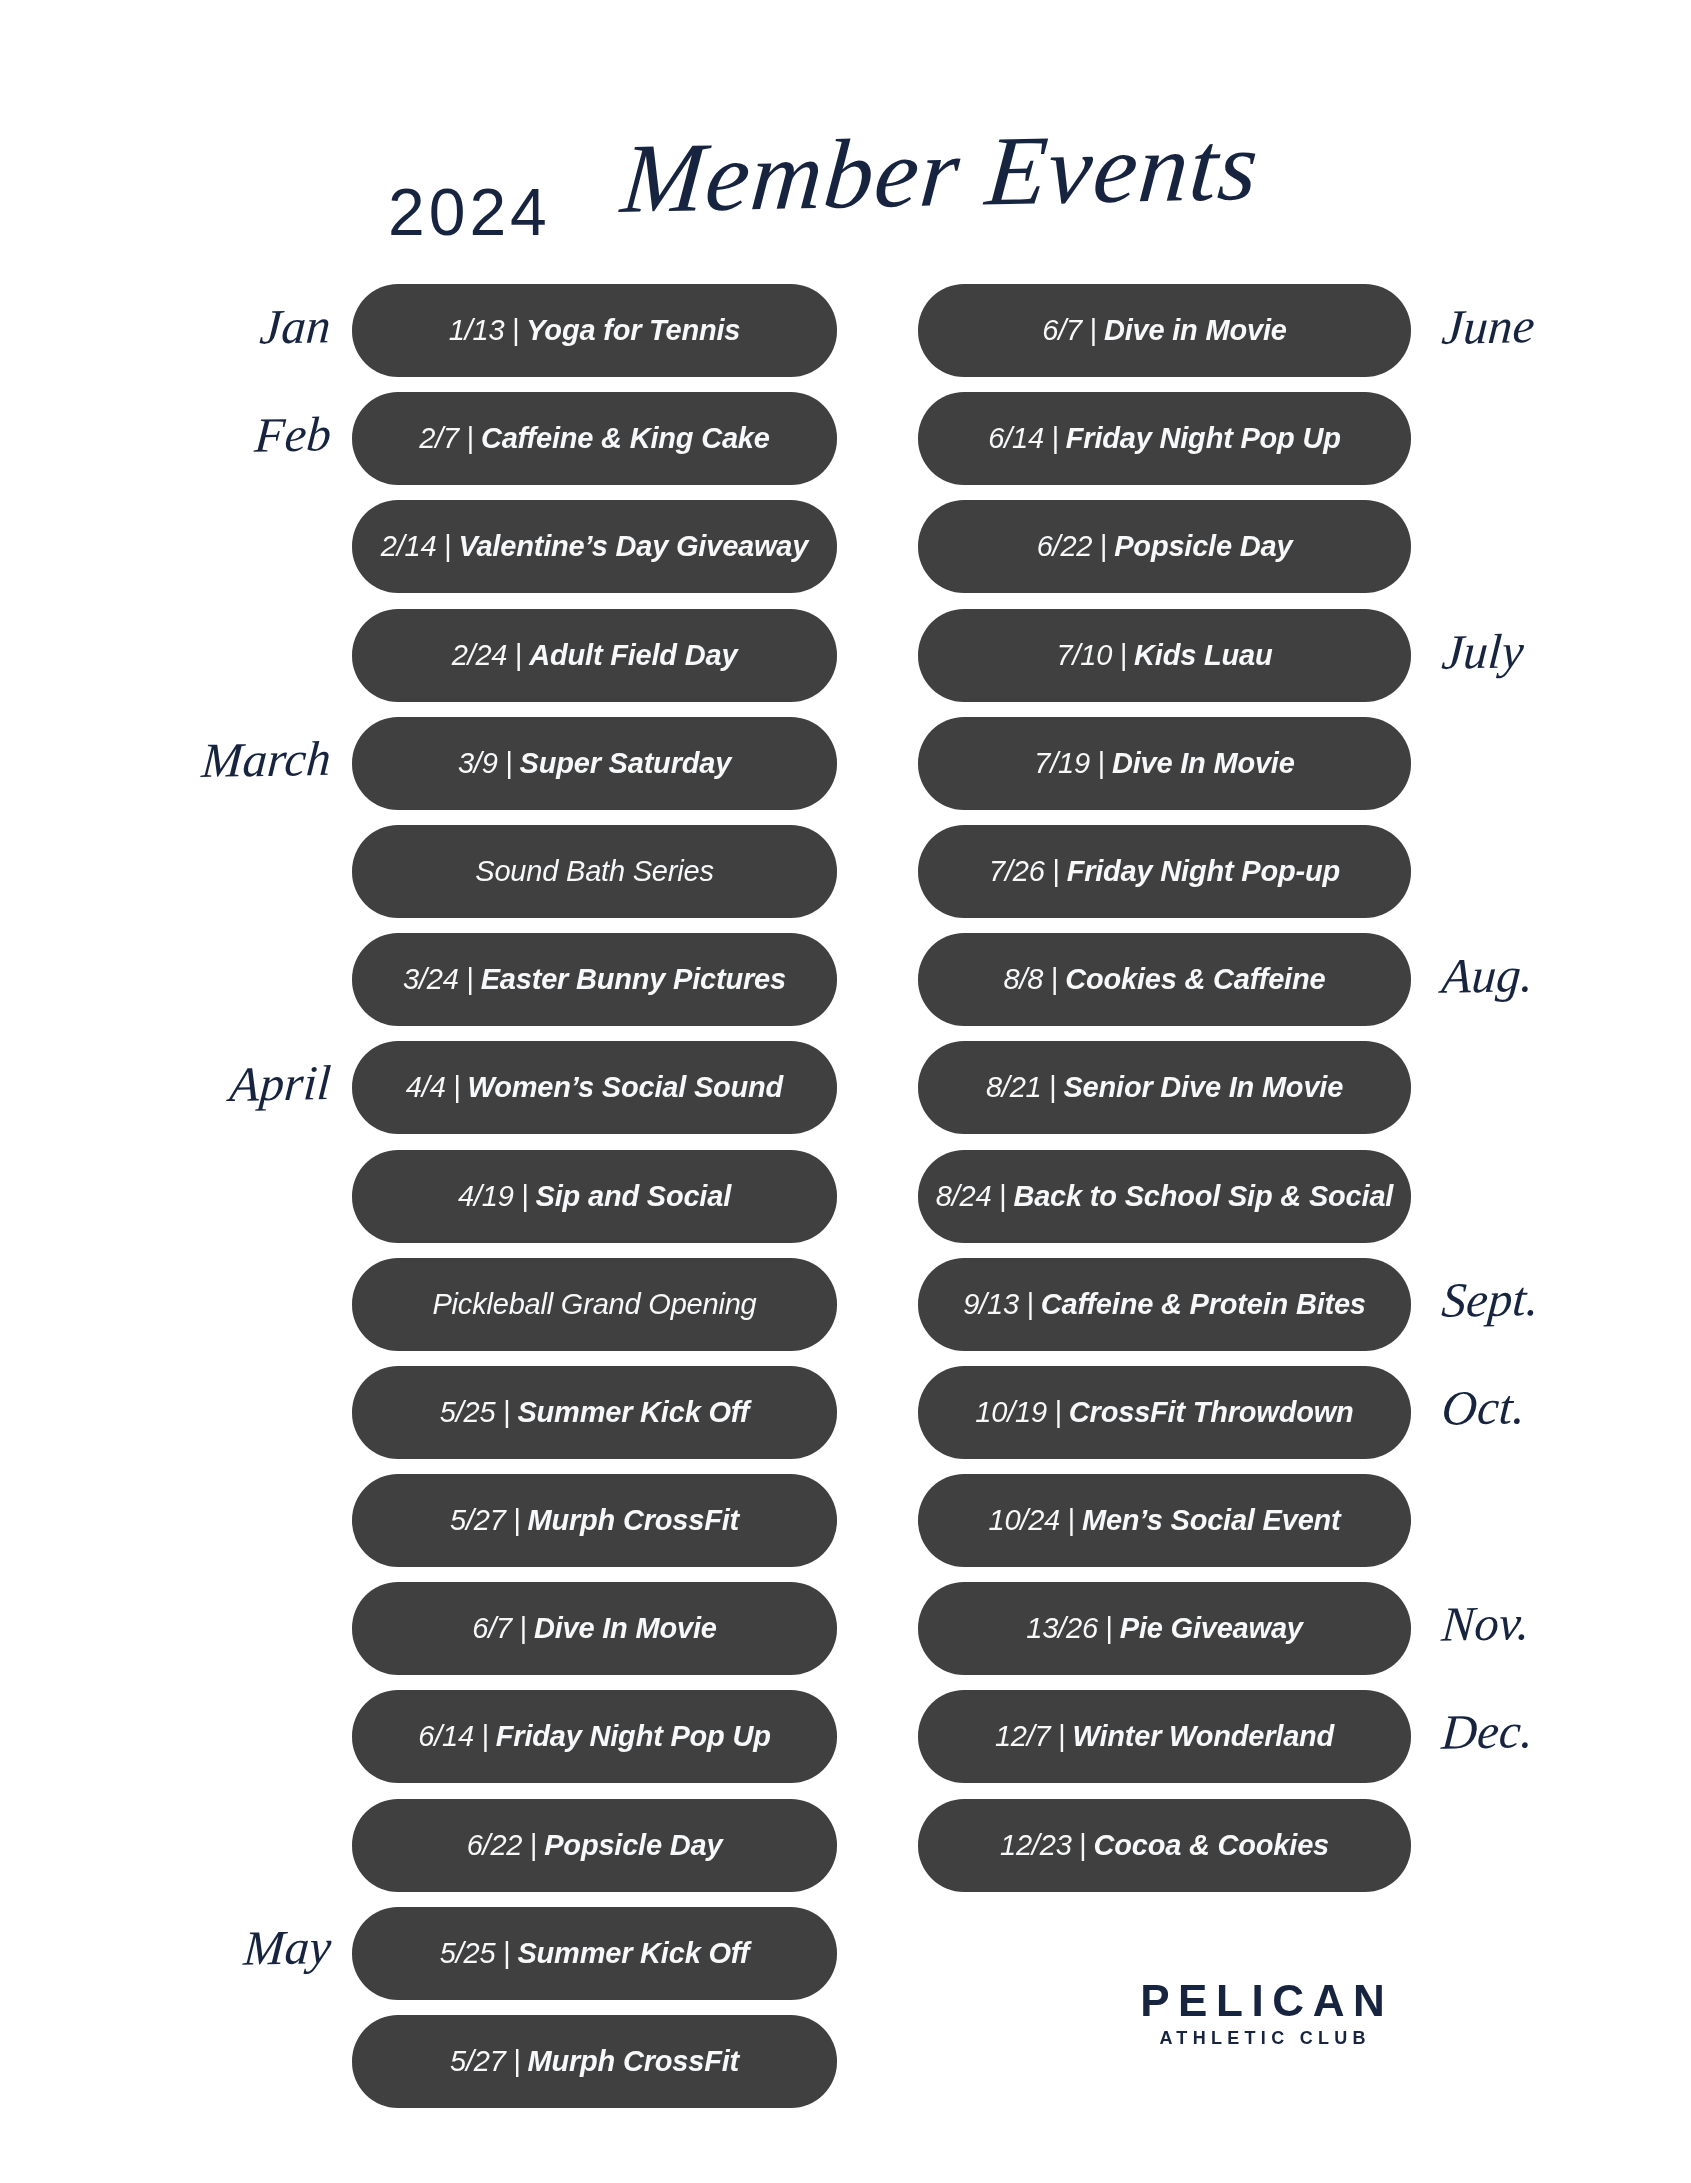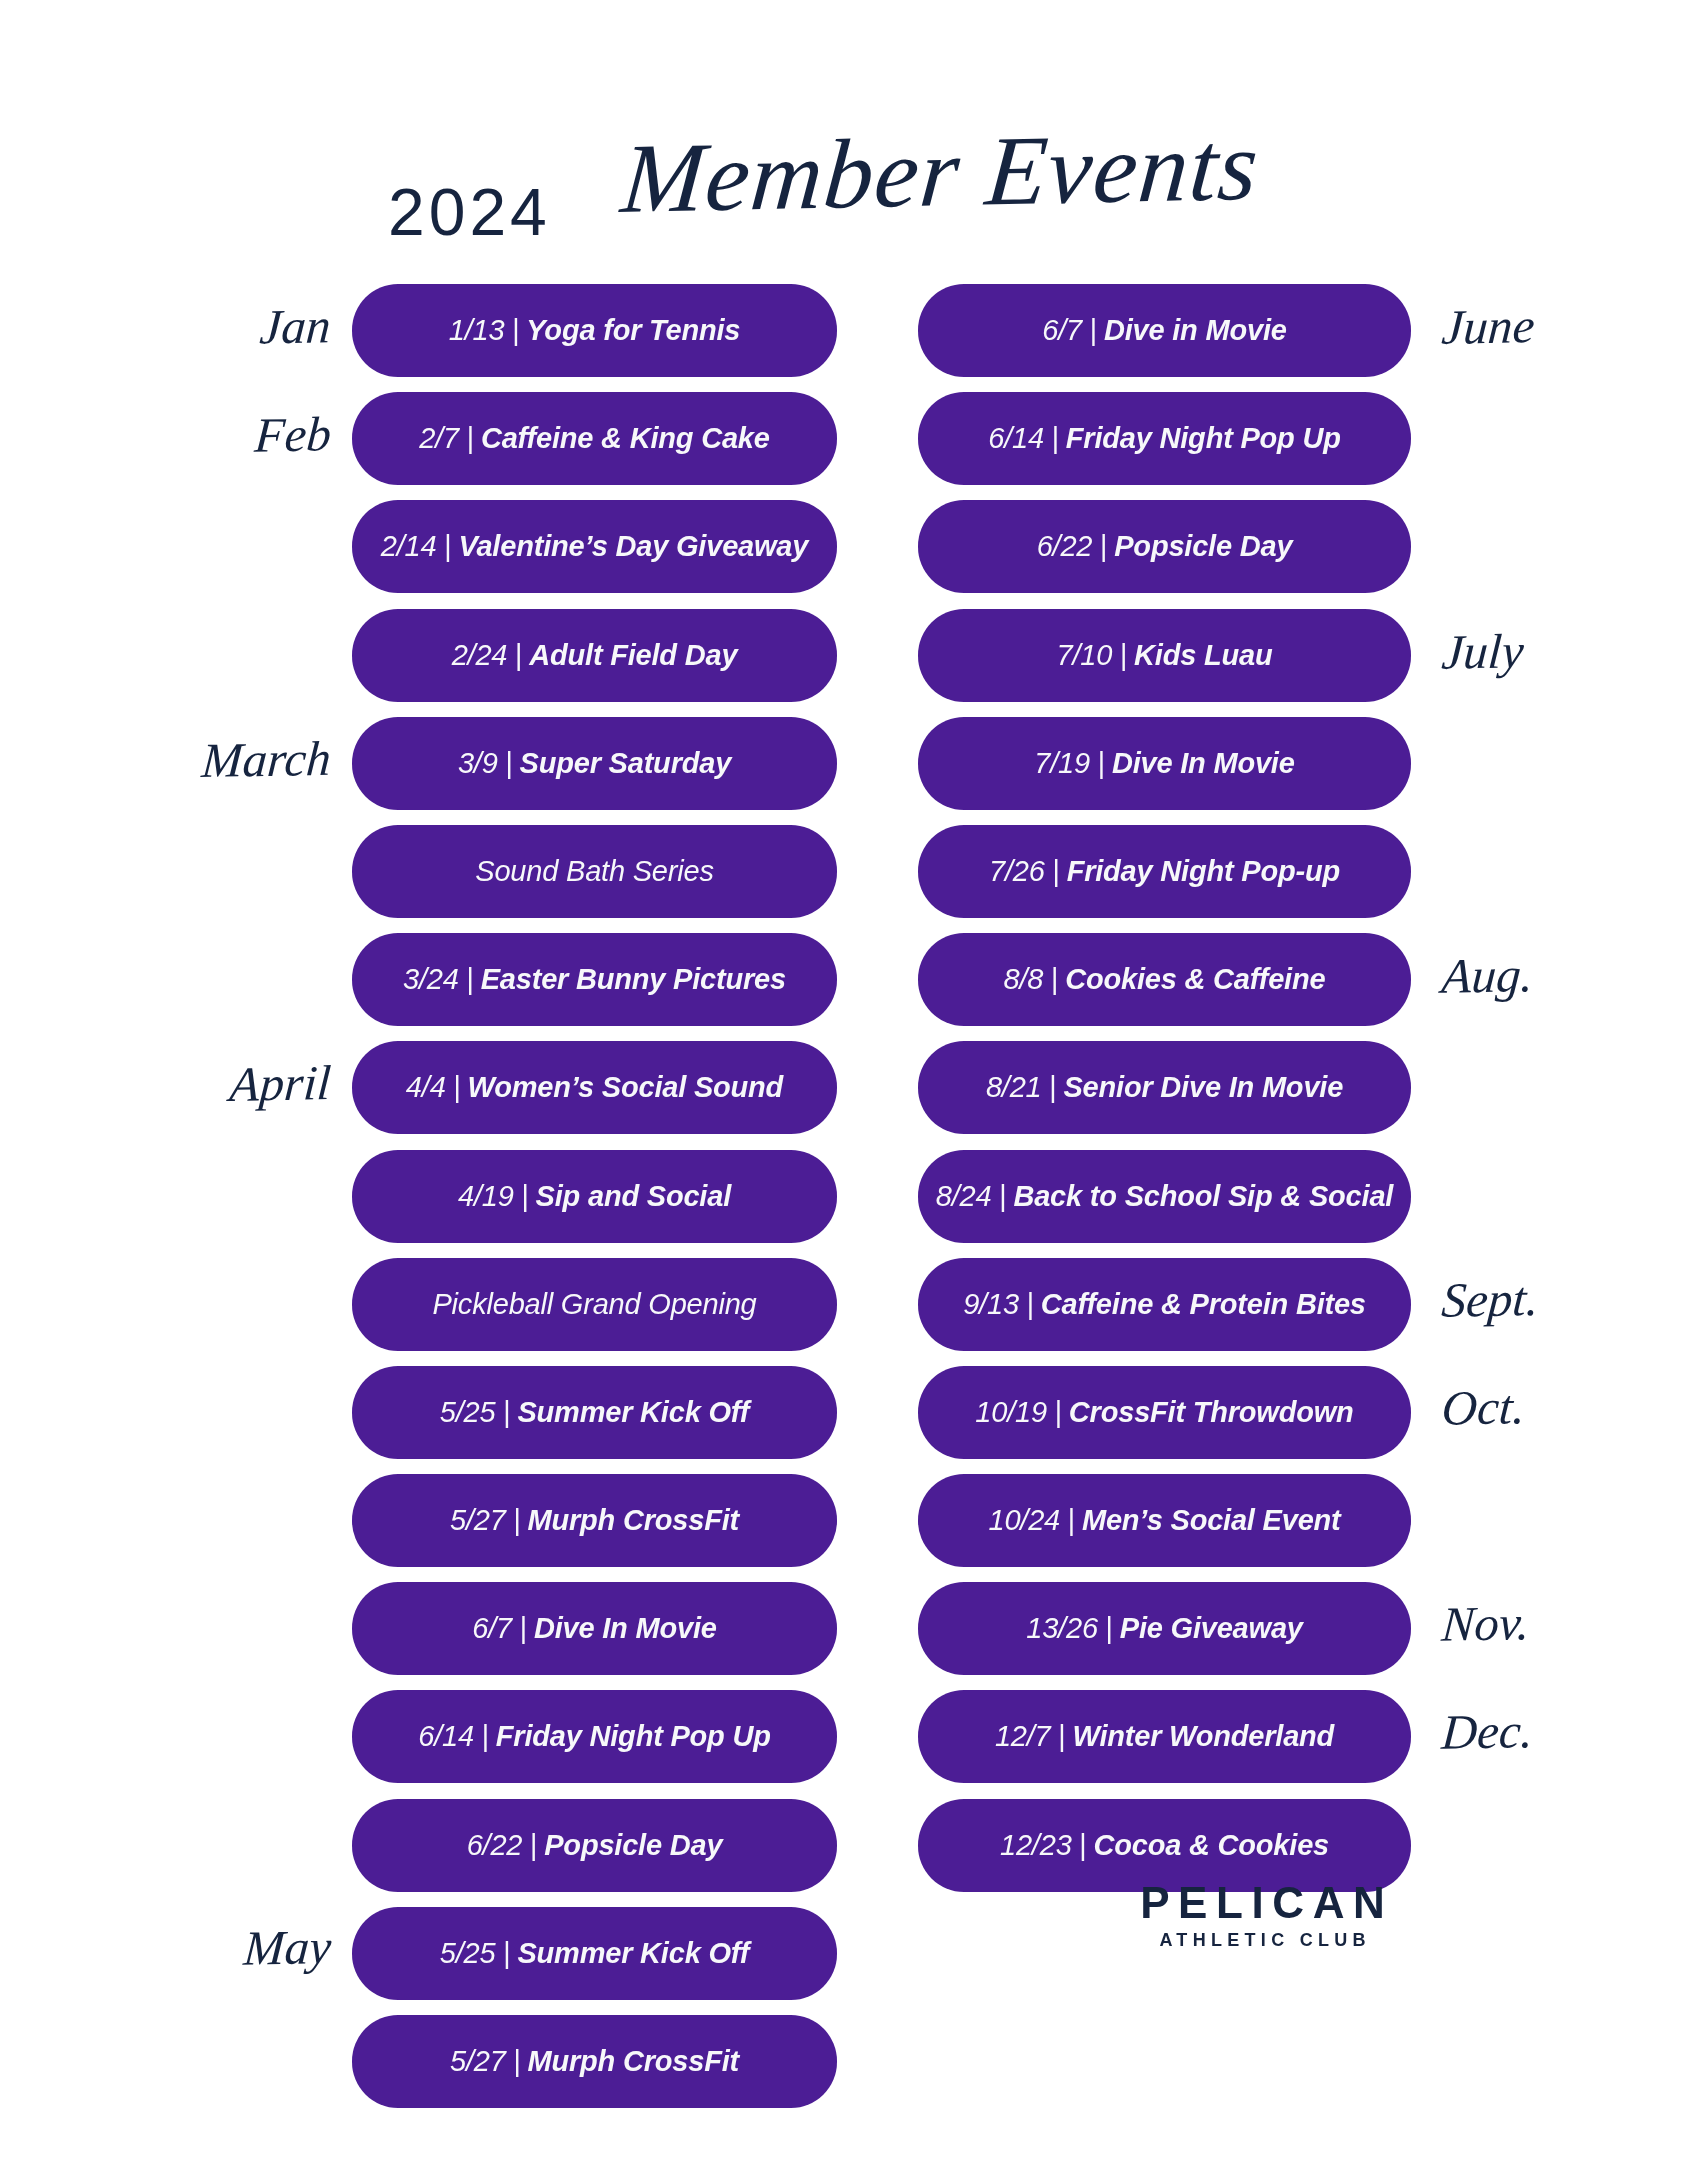--- a/index.html
+++ b/index.html
@@ -40,21 +40,21 @@
 
   
   .col{position:absolute;top:284px;}
   .col-left{left:352px;width:485px;}
   .col-right{left:918px;width:493px;}
 
   .pill{
     position:relative;
     height:93px;
     margin-bottom:15.2px;
-    background:#4c1d95;
+    background:#404040;
     border-radius:46px;
     display:flex;
     align-items:center;
     justify-content:center;
     box-sizing:border-box;
     padding:14px 17px;
     overflow:hidden;
   }
   .pill-text{
     color:#f7f8fa;
@@ -98,21 +98,21 @@
     text-align:right;
   }
   .month-right{
     left:1442px;
     text-align:left;
   }
 
   
   .logo{
     position:absolute;
-    left:1120px;top:1881px;
+    left:1120px;top:1979px;
     width:285px;
     text-align:center;
     color:#16243f;
   }
   .logo-main{
     font-family:"Liberation Sans", sans-serif;
     font-weight:700;
     font-size:44px;
     letter-spacing:8.6px;
     line-height:1;

